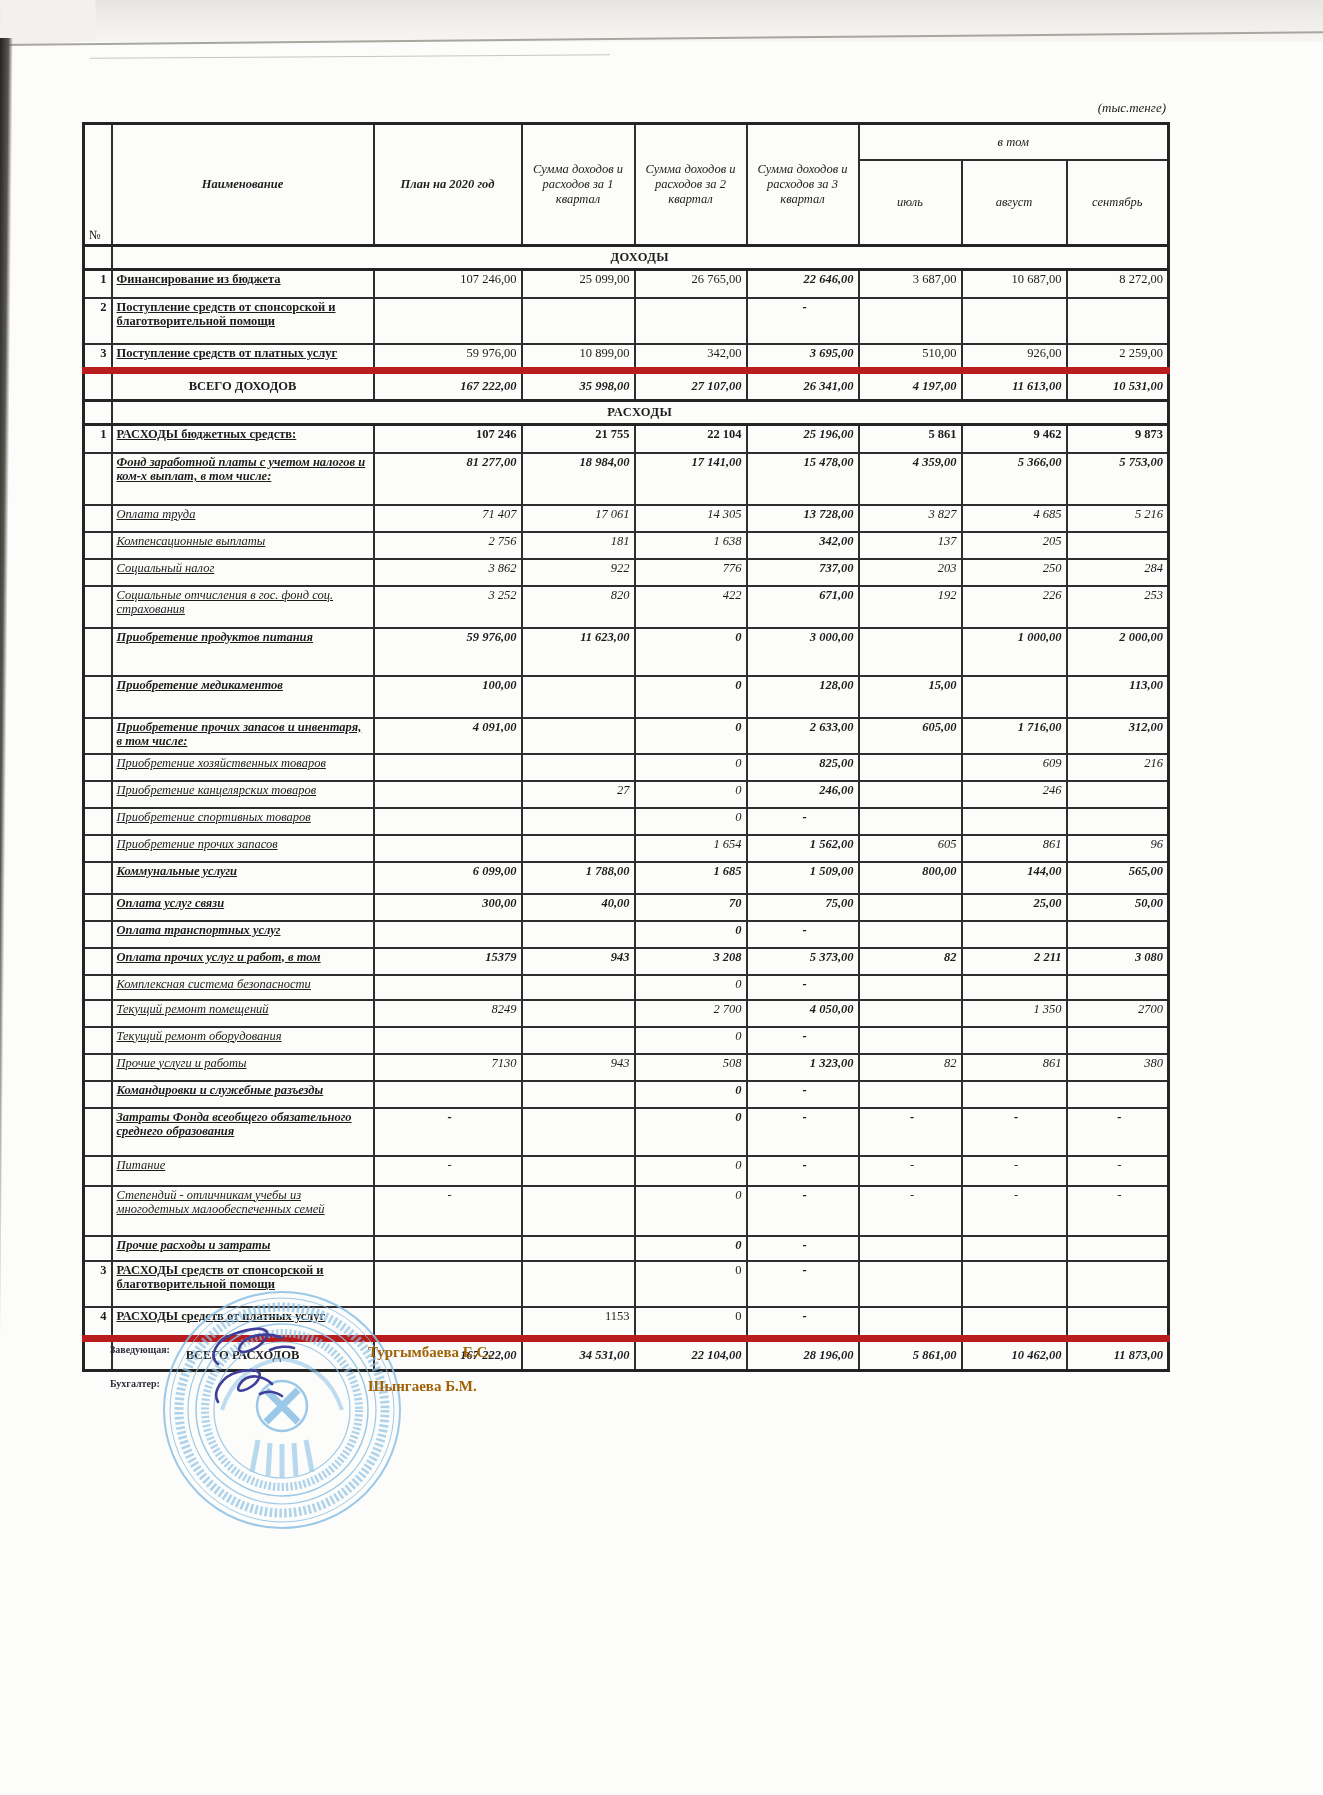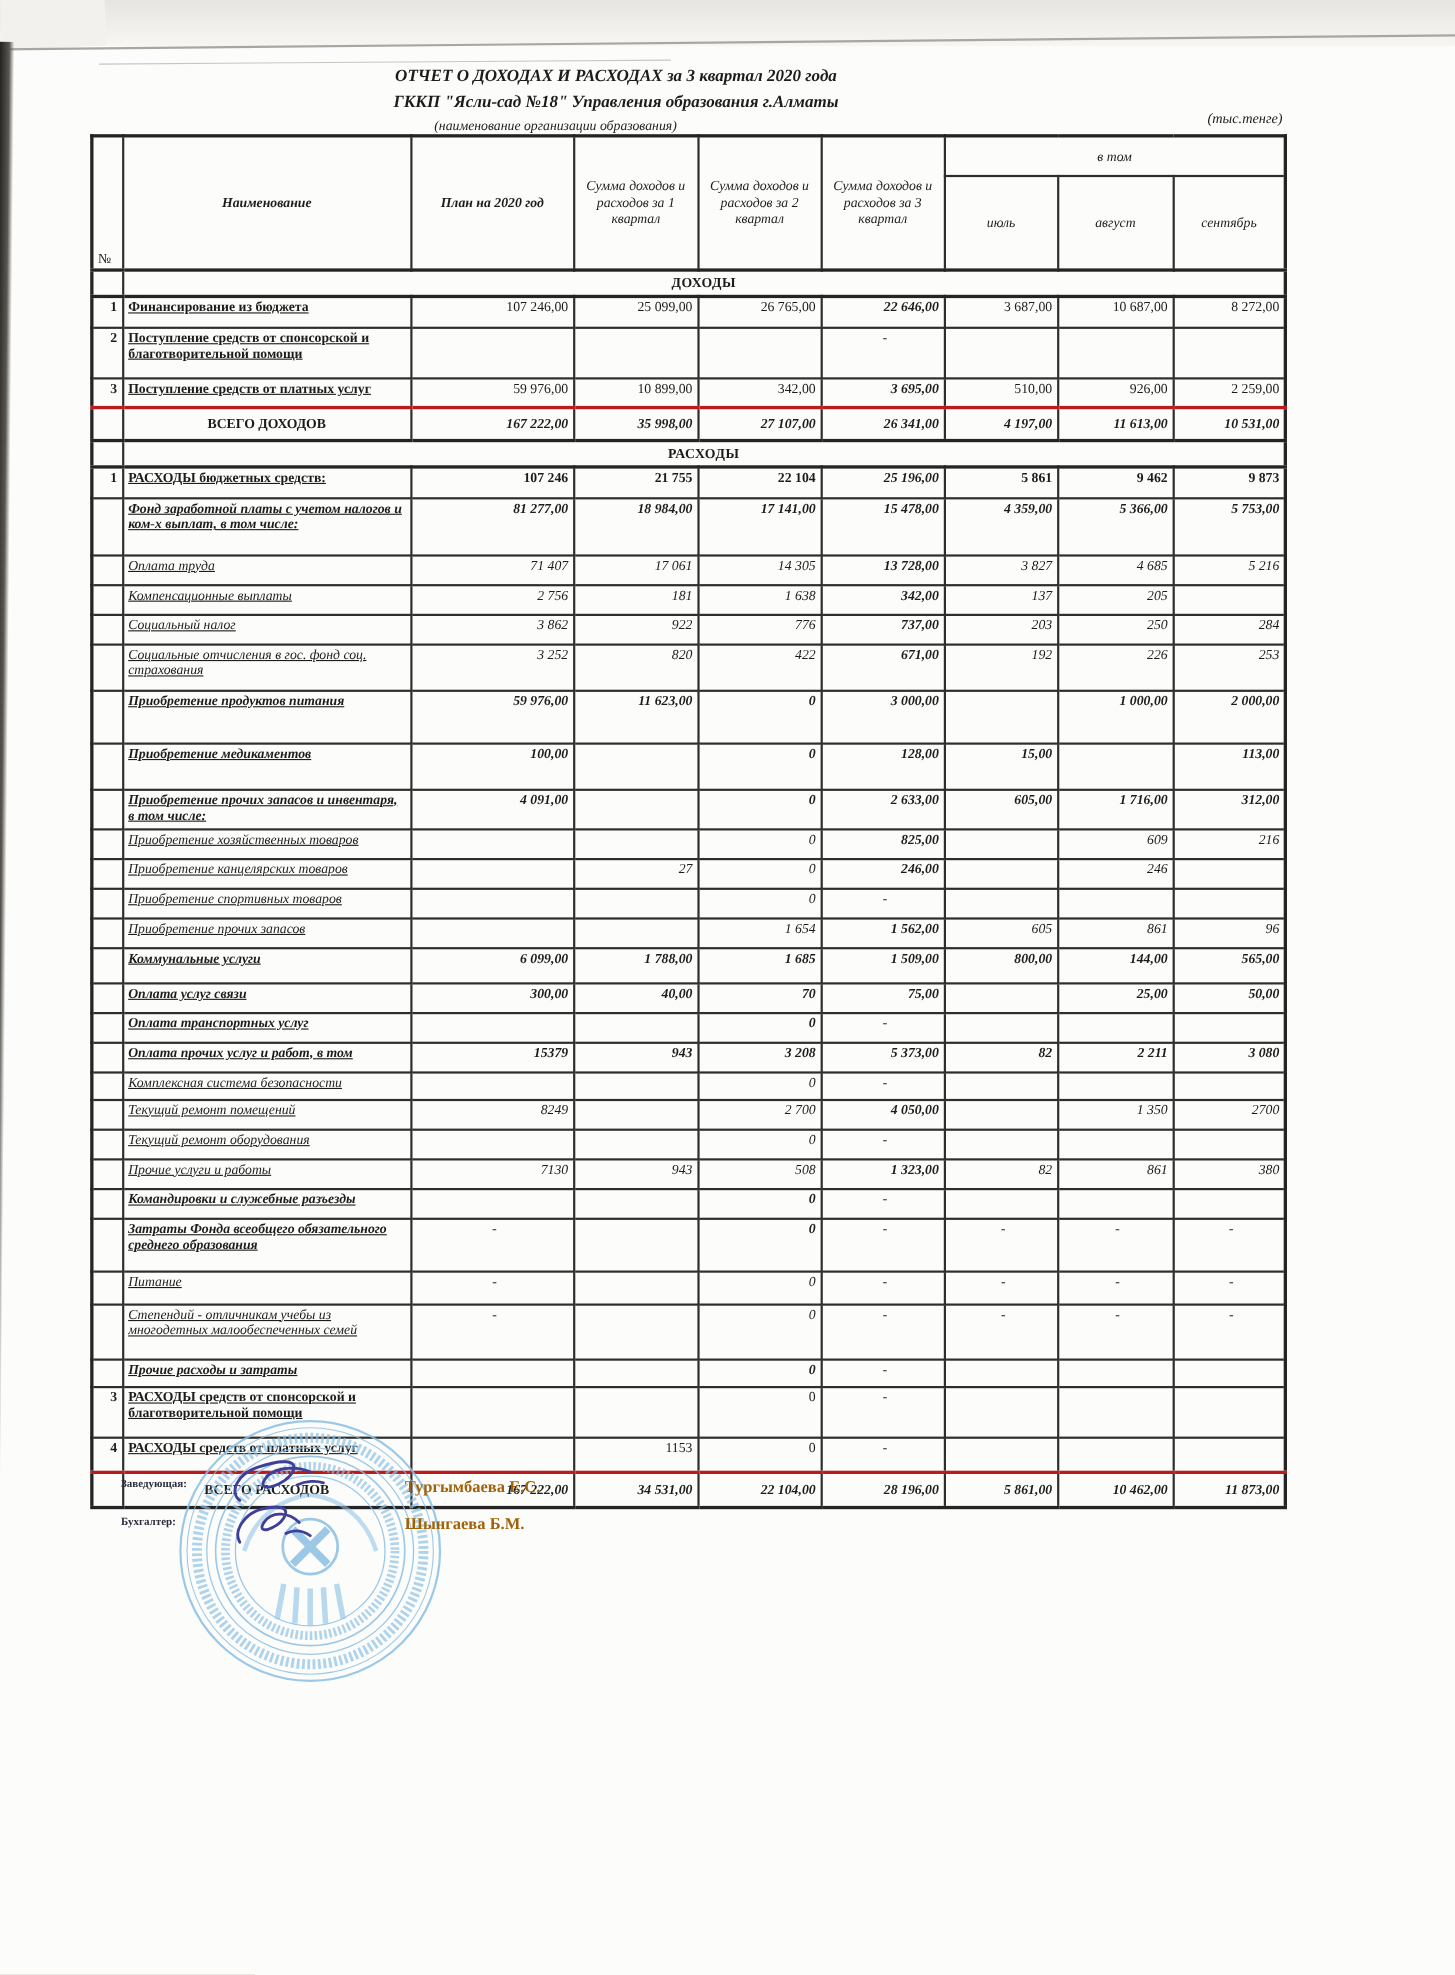--- a/index.html
+++ b/index.html
@@ -43,21 +43,21 @@
   .name-cell.plain,.name-cell.plainbold{font-weight:700;}
   .name-cell.bolditalic{font-weight:700;font-style:italic;}
   .name-cell.italic{font-style:italic;}
   .v-plainbold{font-weight:700;}
   .v-bolditalic{font-weight:700;font-style:italic;}
   .v-italic{font-style:italic;}
   td.val-cell:nth-child(6){font-style:italic;font-weight:700;} 
   .section-cell{text-align:center;font-weight:700;font-size:15px;font-style:normal;
                 vertical-align:middle;letter-spacing:.5px;}
   tr[data-name="section-row"] td{border-top:3px solid #242424;border-bottom:3px solid #242424;}
-  tr[data-name="total-row"] td{border-top:3px solid #b91c1c;border-bottom:3px solid #242424;}
+  tr[data-name="total-row"] td{border-top:7px solid #b91c1c;border-bottom:3px solid #242424;}
   .total-name-cell{text-align:center;font-weight:700;vertical-align:middle;font-size:13px;}
   .total-val{font-weight:700;font-style:italic;vertical-align:middle;}
 
   
   .sig-label{position:absolute;left:110px;font-size:10px;font-weight:700;color:#2b2d3a;
              font-family:"Liberation Serif","DejaVu Serif",serif;}
   .sig-name{position:absolute;left:368px;font-size:15px;font-weight:700;color:#a16207;}
   .stamp{position:absolute;left:160px;top:1288px;opacity:.85;}
   .signature{position:absolute;}
 </style>
@@ -65,25 +65,20 @@
 <body>
 
 <div class="page" data-name="scanned-report-page">
 
   <div class="top-band" data-name="scan-top-band-artifact"></div>
   <div class="corner-wedge" data-name="scan-corner-artifact"></div>
   <div class="top-line" data-name="scan-page-edge-line"></div>
   <div class="top-line2" data-name="scan-fold-line"></div>
   <div class="left-edge" data-name="scan-left-edge-artifact"></div>
 
-  <div class="titles" data-name="report-header">
-    <div class="t1" data-name="report-title">ОТЧЕТ О ДОХОДАХ И РАСХОДАХ за 3 квартал 2020 года</div>
-    <div class="t2" data-name="organization-name">ГККП "Ясли-сад №18" Управления образования г.Алматы</div>
-    <div class="org-note" data-name="organization-note">(наименование организации образования)</div>
-  </div>
   <div class="units-note" data-name="units-note">(тыс.тенге)</div>
 
   <table class="report" data-name="income-expense-table">
     <colgroup>
       <col style="width:28px">
         <col style="width:262px">
         <col style="width:148px">
       <col style="width:113px">
         <col style="width:112px">
         <col style="width:112px">

